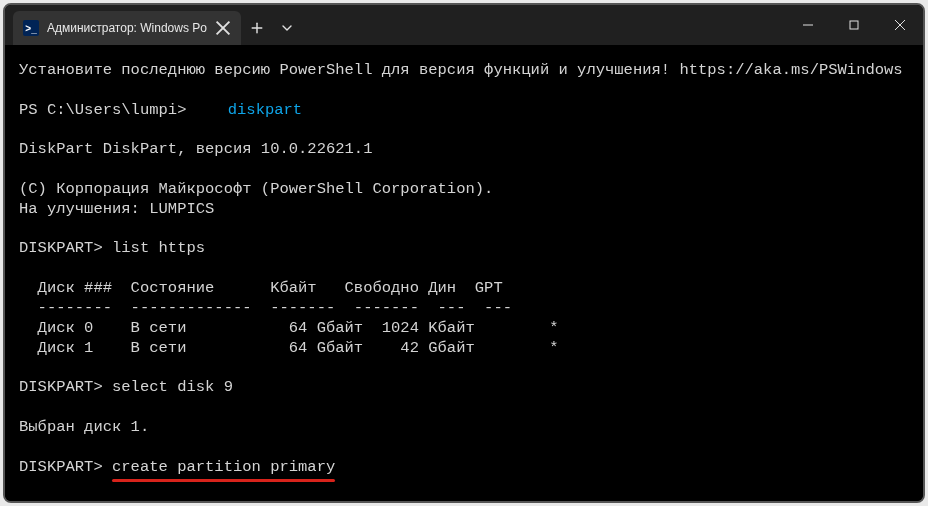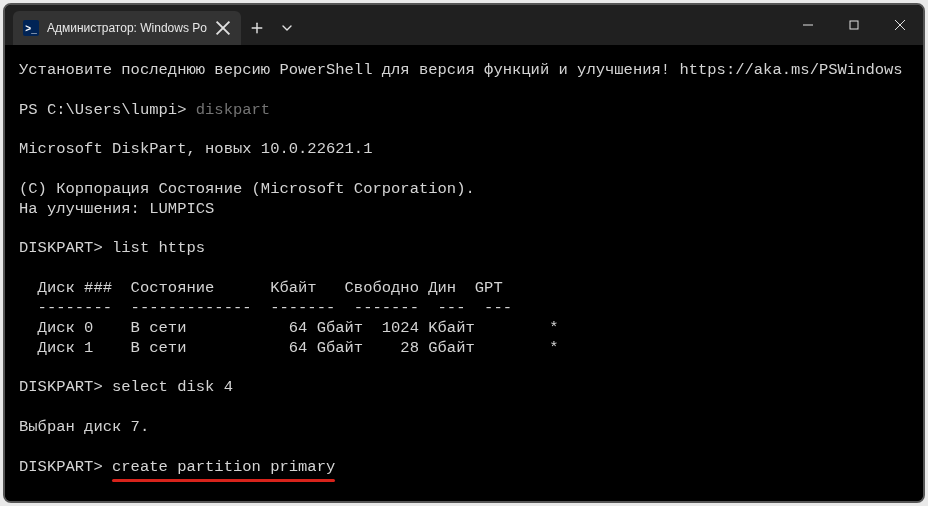--- a/index.html
+++ b/index.html
@@ -99,21 +99,21 @@
     padding: 16px 14px 8px 14px;
     overflow: hidden;
   }
   .terminal pre {
     font-family: Consolas, "Courier New", monospace;
     font-size: 15.5px;
     line-height: 1.28;
     color: #d4d4d4;
     white-space: pre;
   }
-  .cmd { color: #737373; }
+  .cmd { color: #0ea5e9; margin-left: 32px; }
 
   .underline-wrap { position: relative; display: inline-block; text-align: center; }
   .red-underline {
     position: absolute;
     left: 0; right: 0; bottom: -5px;
     height: 3px;
     background: #d8231b;
     border-radius: 1.5px;
   }
 </style>
@@ -169,31 +169,31 @@
         </svg>
       </div>
     </div>
   </div>
 
   <div class="terminal">
 <pre><span>Установите последнюю версию PowerShell для версия функций и улучшения! https://aka.ms/PSWindows</span>
 
 <span>PS C:\Users\lumpi&gt; </span><span class="cmd">diskpart</span>
 
-<span>Microsoft DiskPart, новых 10.0.22621.1</span>
+<span>DiskPart DiskPart, версия 10.0.22621.1</span>
 
-<span>(C) Корпорация Состояние (Microsoft Corporation).</span>
+<span>(C) Корпорация Майкрософт (PowerShell Corporation).</span>
 <span>На улучшения: LUMPICS</span>
 
 <span>DISKPART&gt; </span><span>list https</span>
 
 <span>  Диск ###  Состояние      Kбайт   Свободно Дин  GPT</span>
 <span>  --------  -------------  -------  -------  ---  ---</span>
 <span>  Диск 0    В сети           64 Gбайт  1024 Kбайт        *</span>
-<span>  Диск 1    В сети           64 Gбайт    28 Gбайт        *</span>
+<span>  Диск 1    В сети           64 Gбайт    42 Gбайт        *</span>
 
-<span>DISKPART&gt; </span><span>select disk 4</span>
+<span>DISKPART&gt; </span><span>select disk 9</span>
 
-<span>Выбран диск 7.</span>
+<span>Выбран диск 1.</span>
 
 <span>DISKPART&gt; </span><span class="underline-wrap"><span>create partition primary</span><span class="red-underline"></span></span></pre>
   </div>
 </div>
 
 </body></html>

